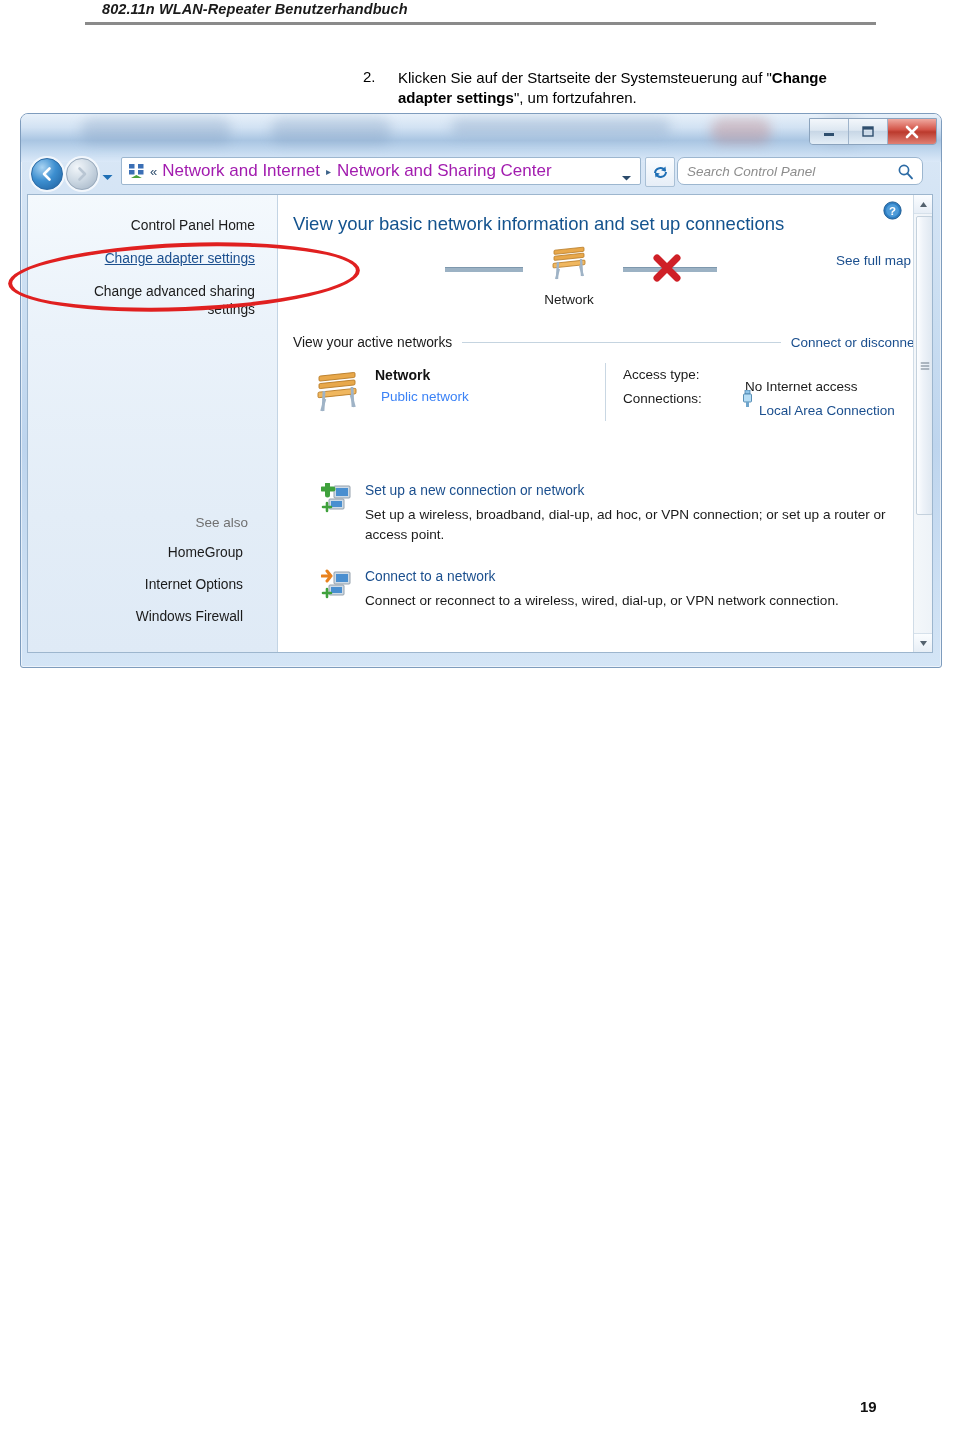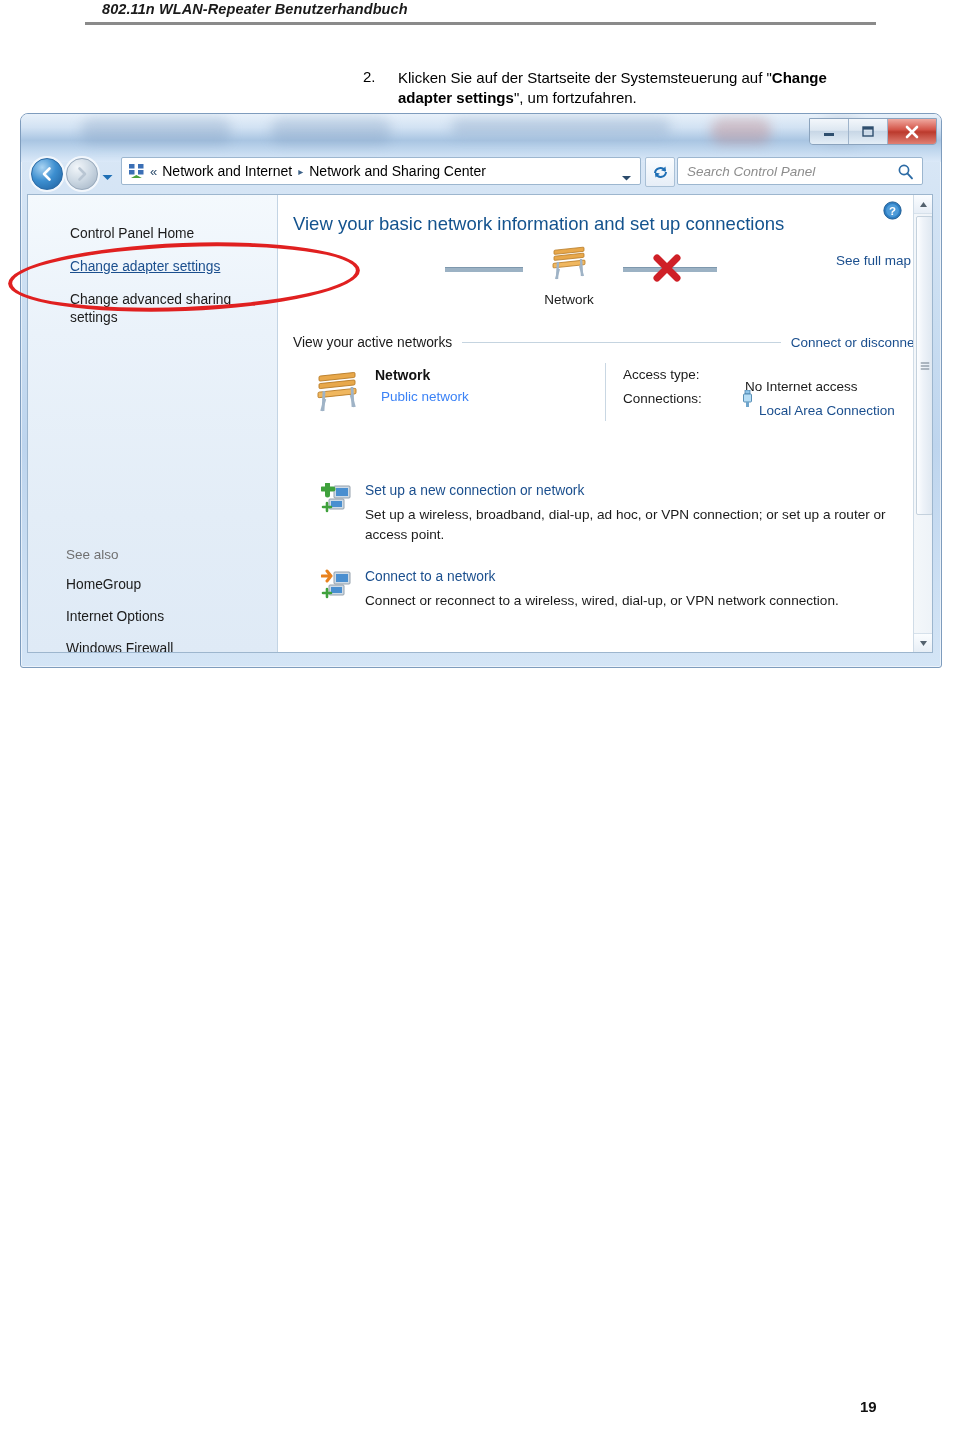--- a/index.html
+++ b/index.html
@@ -86,61 +86,61 @@
   .navbtn svg{position:absolute;left:50%;top:50%;transform:translate(-50%,-50%);}
   .histdrop{position:absolute;left:80px;top:16px;}
 
   .crumbbox{
     position:absolute;left:100px;top:5px;width:520px;height:28px;
     background:#ffffff;border:1px solid #9cb6cf;border-radius:2px;
     display:flex;align-items:center;box-sizing:border-box;
   }
   .crumb-ico{margin-left:6px;margin-right:3px;display:flex;}
   .chevdbl{font-size:13px;color:#2b4b6b;margin:0 5px 0 2px;}
-  .crumb{font-size:14px;color:#000000;white-space:nowrap;}
+  .crumb{font-size:17px;color:#a21caf;white-space:nowrap;}
   .crumb-sep{margin:0 6px;color:#3c6289;font-size:10px;}
   .crumb-caret{position:absolute;right:8px;top:10px;}
 
   .refresh{
     position:absolute;left:624px;top:5px;width:28px;height:28px;
     background:linear-gradient(180deg,#fbfdff 0%,#e6eef7 100%);
     border:1px solid #a9c0d6;border-radius:2px;
     display:flex;align-items:center;justify-content:center;
   }
   .searchbox{
     position:absolute;left:656px;top:5px;width:246px;height:28px;
-    background:#fff;border:1px solid #9cb6cf;border-radius:2px;
+    background:#fff;border:1px solid #9cb6cf;border-radius:7px;
     display:flex;align-items:center;box-sizing:border-box;
   }
   .searchbox .ph{
     font-size:13.5px;font-style:italic;color:#8d8d8d;margin-left:9px;
   }
   .searchbox .mag{position:absolute;right:8px;top:5px;}
 
   
   .frame{
     position:absolute;left:6px;top:80px;width:906px;height:459px;
     background:#ffffff;border:1px solid #9db6ce;
     box-sizing:border-box;display:flex;overflow:hidden;
   }
   .sidebar{
     width:250px;flex:0 0 250px;height:100%;box-sizing:border-box;
     background:linear-gradient(180deg,#f4f9fd 0%,#eaf2fa 30%,#e3edf7 70%,#dfeaf6 100%);
     border-right:1px solid #c3d4e4;
-    padding:30px 0 0 42px;position:relative;
+    padding:22px 0 0 42px;position:relative;text-align:right;
   }
   .side-item{
     font-size:13.8px;color:#1b1b1b;line-height:18px;margin-bottom:15px;
     width:185px;
   }
   .side-link{color:#1b4f8e;text-decoration:underline;cursor:pointer;}
   .side-head{
     font-size:13.5px;color:#707070;margin-bottom:14px;
   }
-  .side-lower{position:absolute;left:38px;top:320px;width:190px;margin-top:32px;}
+  .side-lower{position:absolute;left:30px;top:320px;width:190px;}
   .side-lower .side-item{margin-bottom:14px;}
 
   .content{
     flex:1;height:100%;position:relative;background:#fff;overflow:hidden;
   }
   .help-ico{position:absolute;right:30px;top:6px;}
 
   .h1{
     position:absolute;left:15px;top:18px;
     font-size:18.5px;color:#14538e;white-space:nowrap;font-weight:400;

